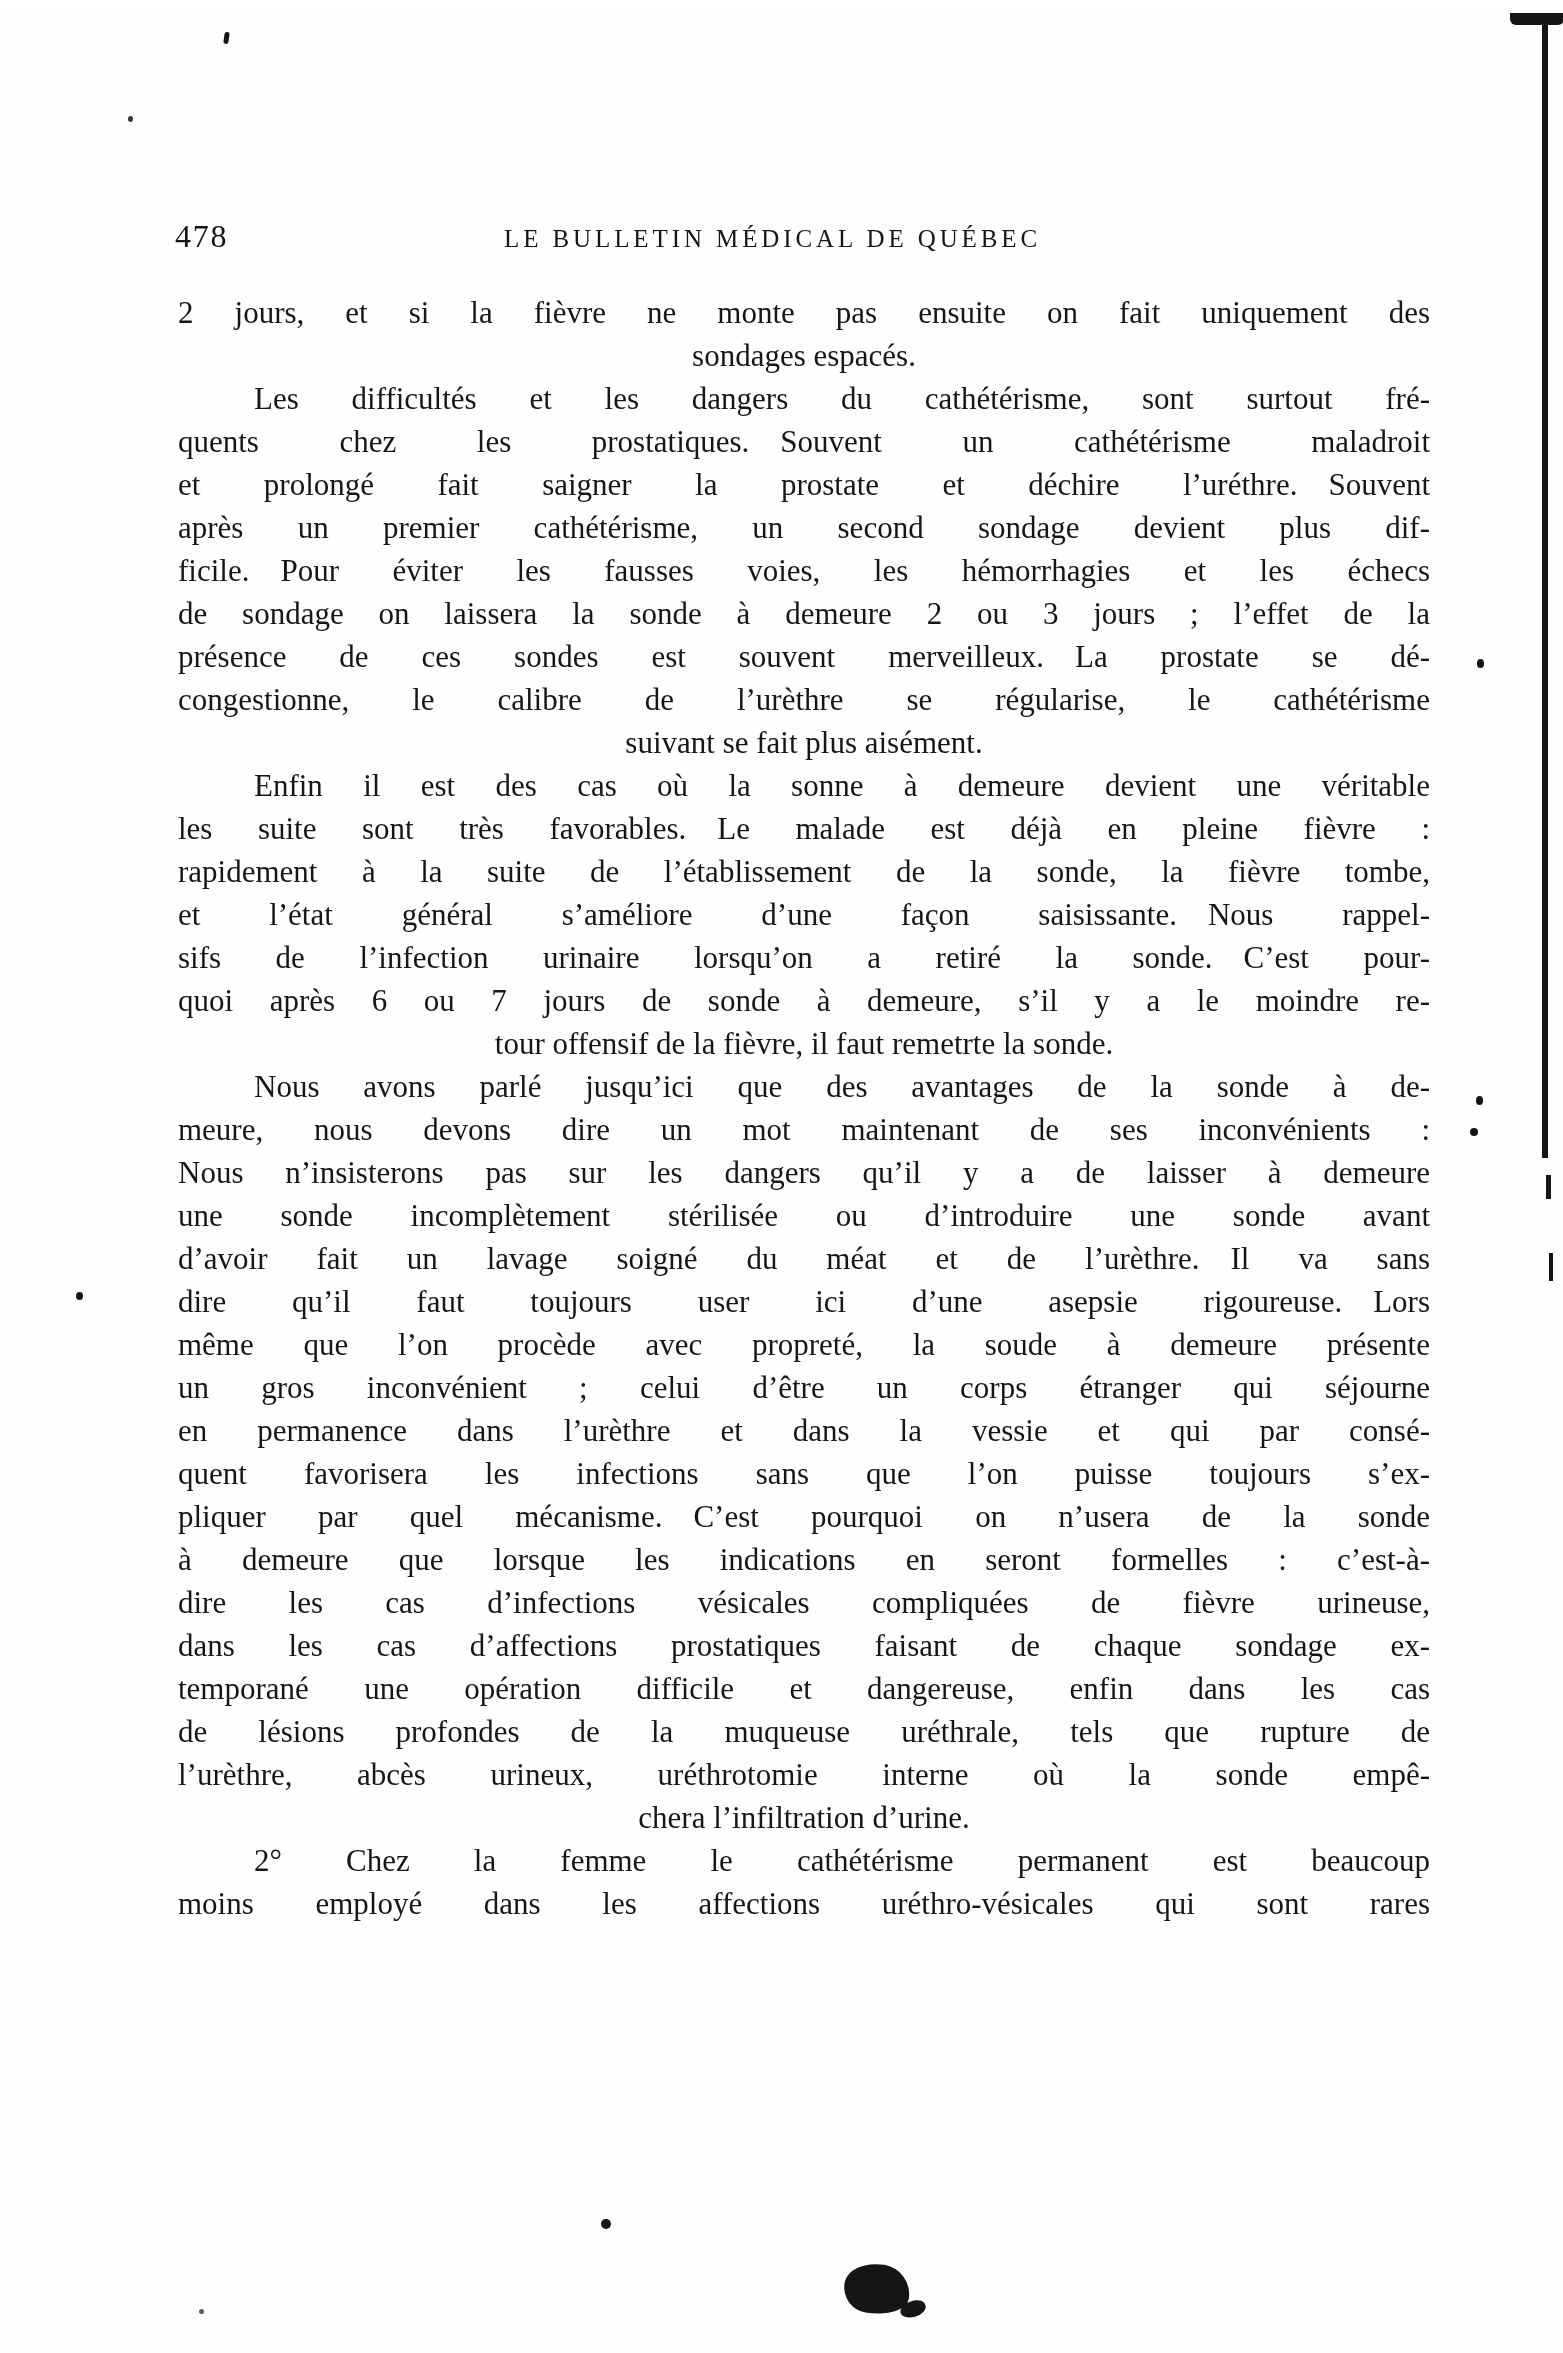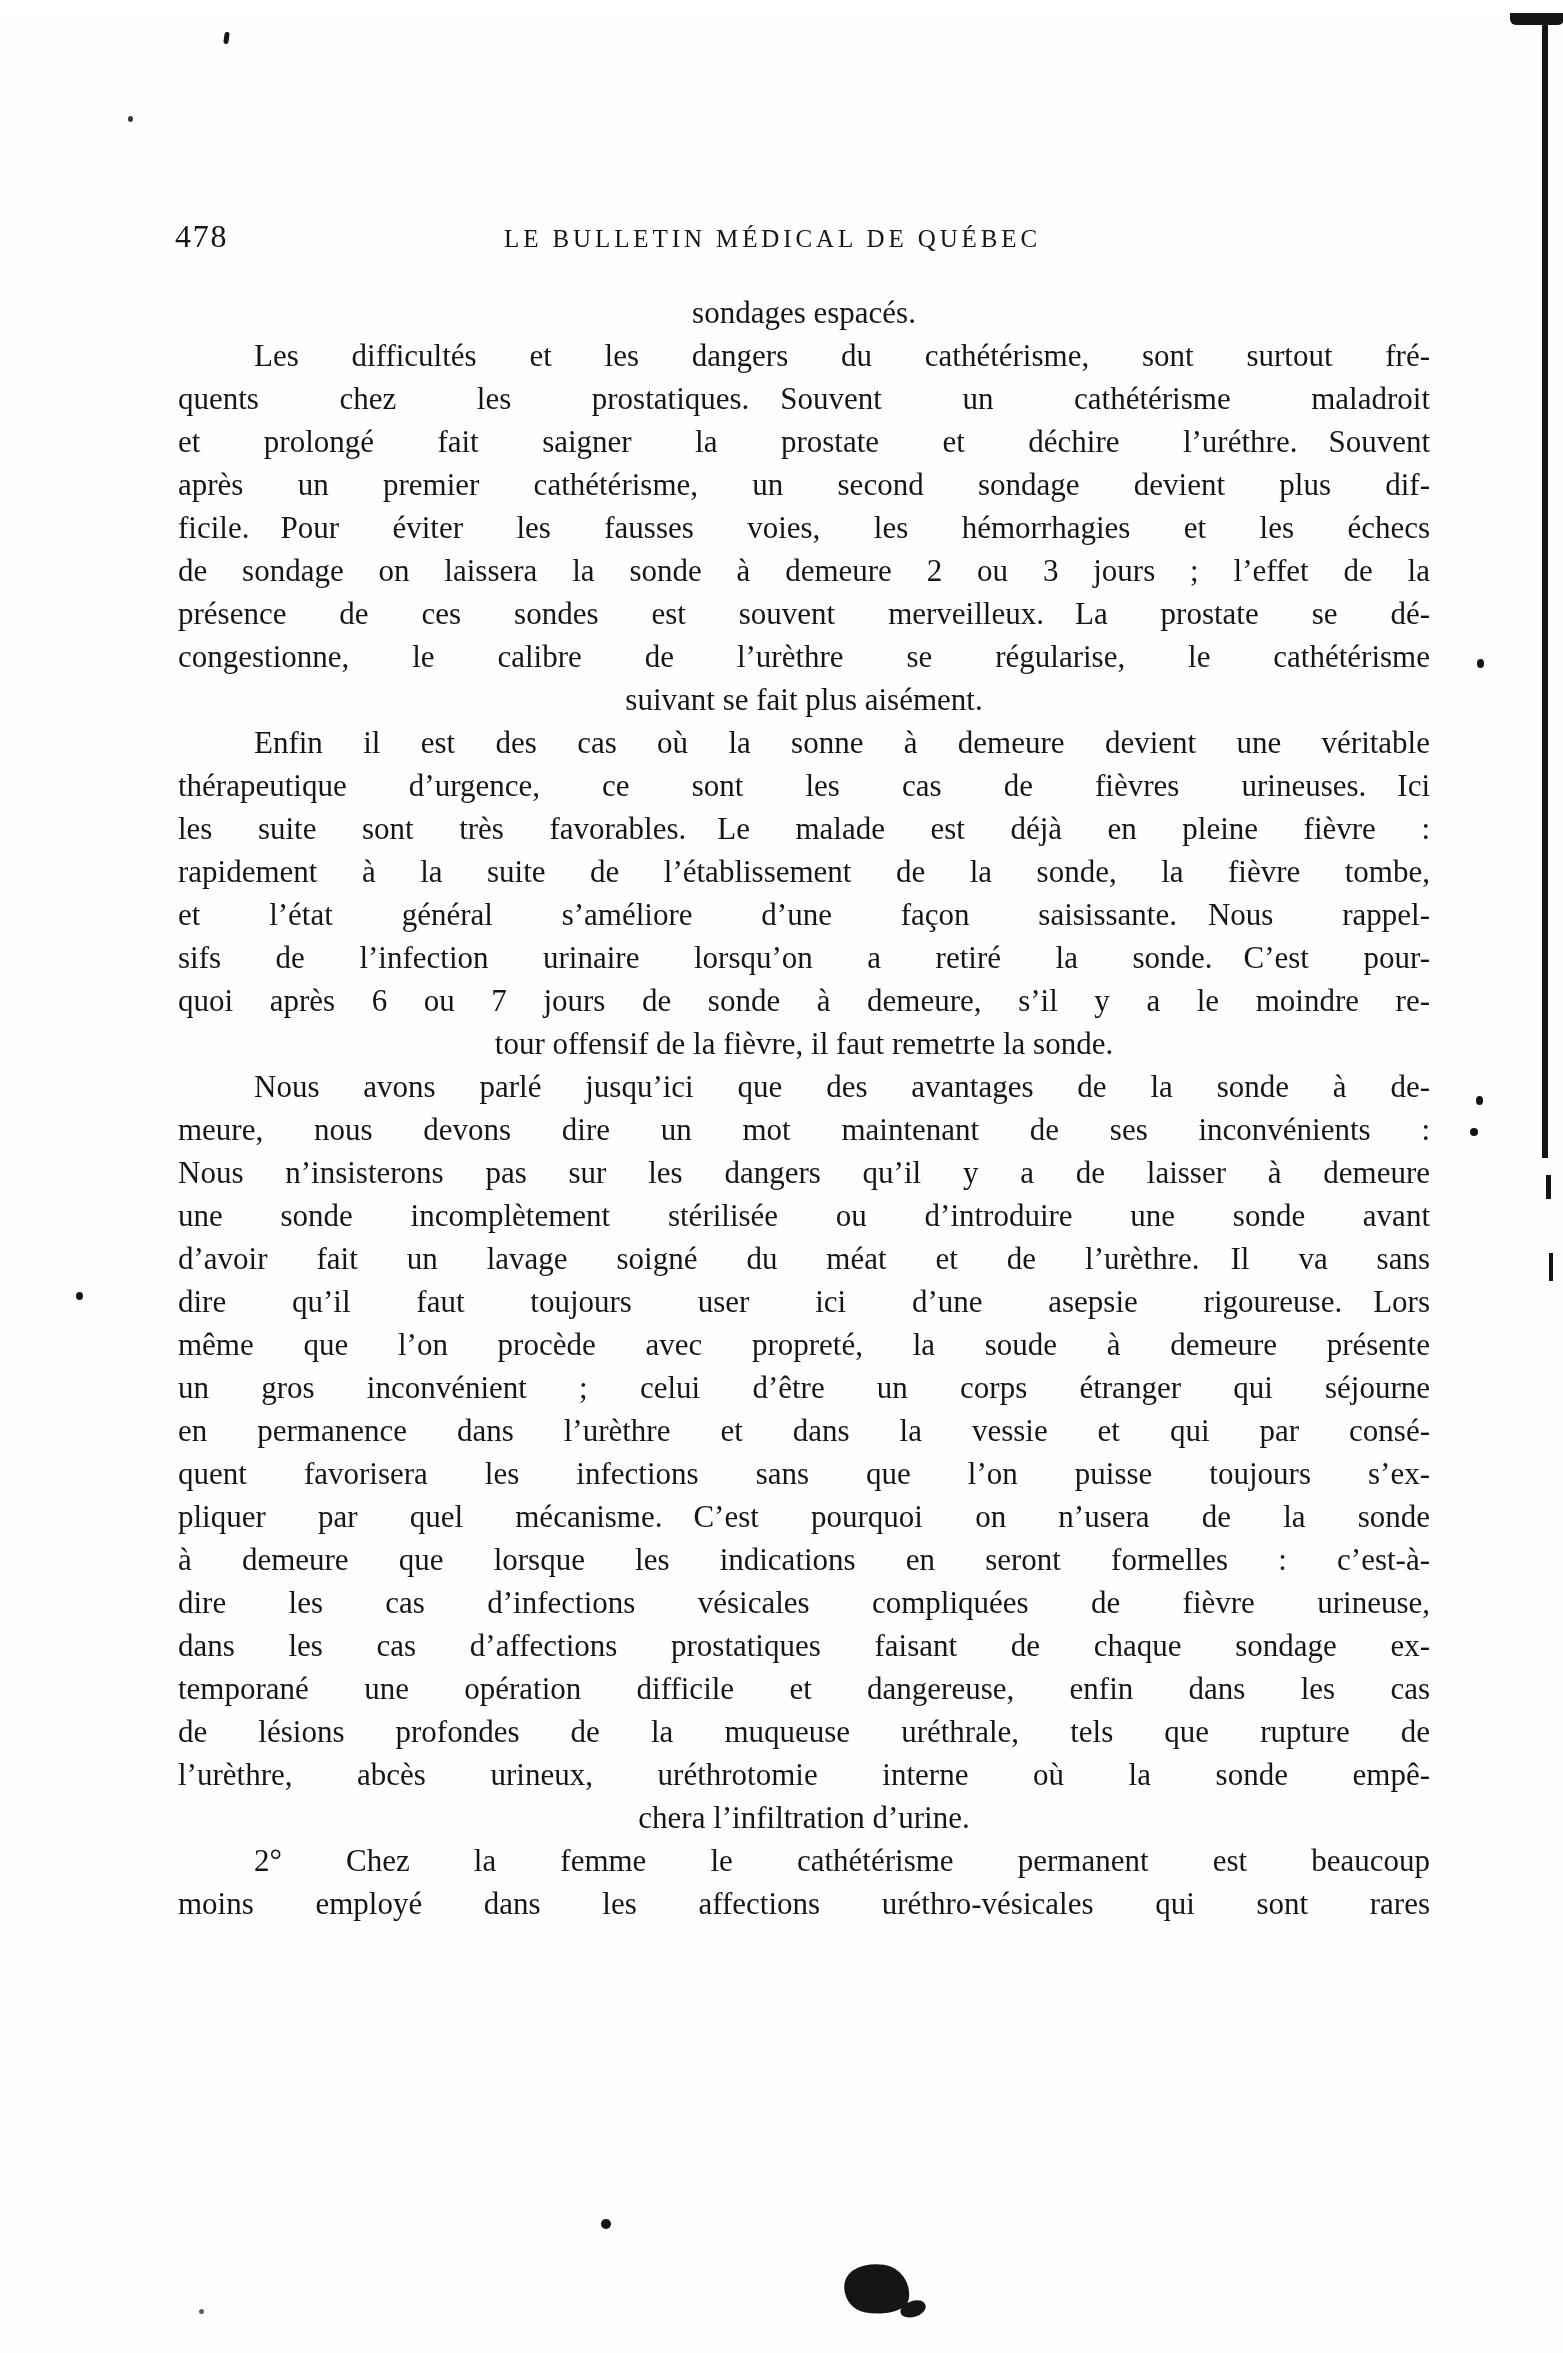--- a/index.html
+++ b/index.html
@@ -41,32 +41,32 @@
 </style>
 </head>
 <body>
 
 <div class="page">
 
   <div class="pageno">478</div>
   <div class="runhead">LE BULLETIN MÉDICAL DE QUÉBEC</div>
 
   <div class="bodycol">
+      <div class="line just">2 jours, et si la fièvre ne monte pas ensuite on fait uniquement des</div>
       <div class="line">sondages espacés.</div>
       <div class="line indent just">Les difficultés et les dangers du cathétérisme, sont surtout fré-</div>
       <div class="line just">quents chez les prostatiques.  Souvent un cathétérisme maladroit</div>
       <div class="line just">et prolongé fait saigner la prostate et déchire l’uréthre.  Souvent</div>
       <div class="line just">après un premier cathétérisme, un second sondage devient plus dif-</div>
       <div class="line just">ficile.  Pour éviter les fausses voies, les hémorrhagies et les échecs</div>
       <div class="line just">de sondage on laissera la sonde à demeure 2 ou 3 jours ; l’effet de la</div>
       <div class="line just">présence de ces sondes est souvent merveilleux.  La prostate se dé-</div>
       <div class="line just">congestionne, le calibre de l’urèthre se régularise, le cathétérisme</div>
       <div class="line">suivant se fait plus aisément.</div>
       <div class="line indent just">Enfin il est des cas où la sonne à demeure devient une véritable</div>
-      <div class="line just">thérapeutique d’urgence, ce sont les cas de fièvres urineuses.  Ici</div>
       <div class="line just">les suite sont très favorables.  Le malade est déjà en pleine fièvre :</div>
       <div class="line just">rapidement à la suite de l’établissement de la sonde, la fièvre tombe,</div>
       <div class="line just">et l’état général s’améliore d’une façon saisissante.  Nous rappel-</div>
       <div class="line just">sifs de l’infection urinaire lorsqu’on a retiré la sonde.  C’est pour-</div>
       <div class="line just">quoi après 6 ou 7 jours de sonde à demeure, s’il y a le moindre re-</div>
       <div class="line">tour offensif de la fièvre, il faut remetrte la sonde.</div>
       <div class="line indent just">Nous avons parlé jusqu’ici que des avantages de la sonde à de-</div>
       <div class="line just">meure, nous devons dire un mot maintenant de ses inconvénients :</div>
       <div class="line just">Nous n’insisterons pas sur les dangers qu’il y a de laisser à demeure</div>
       <div class="line just">une sonde incomplètement stérilisée ou d’introduire une sonde avant</div>

